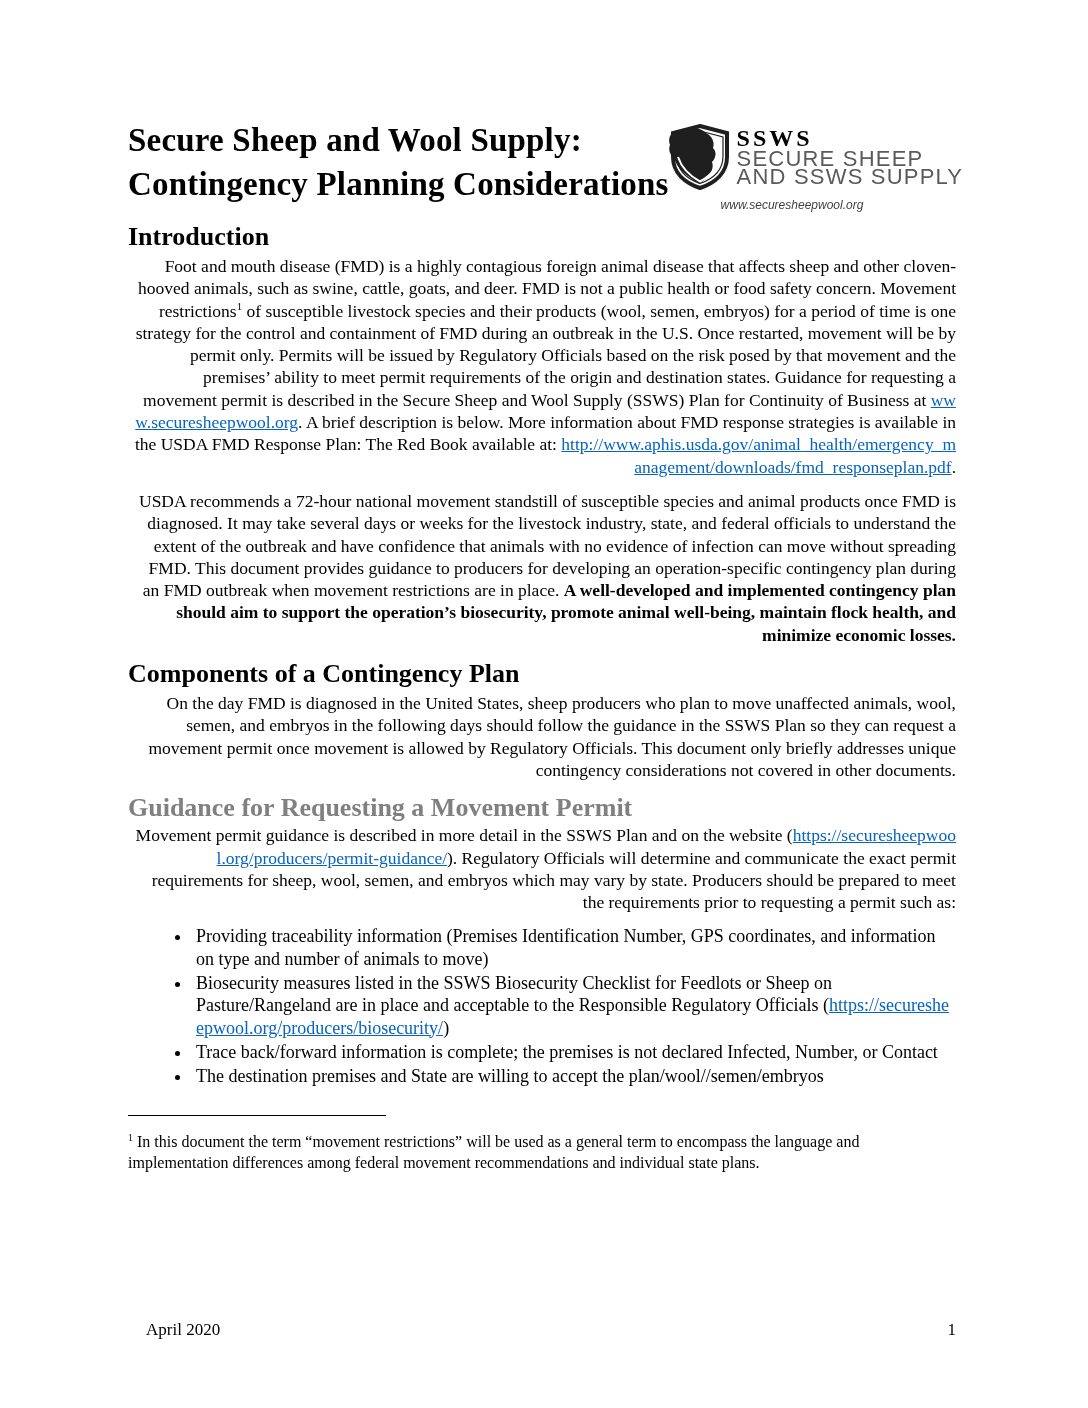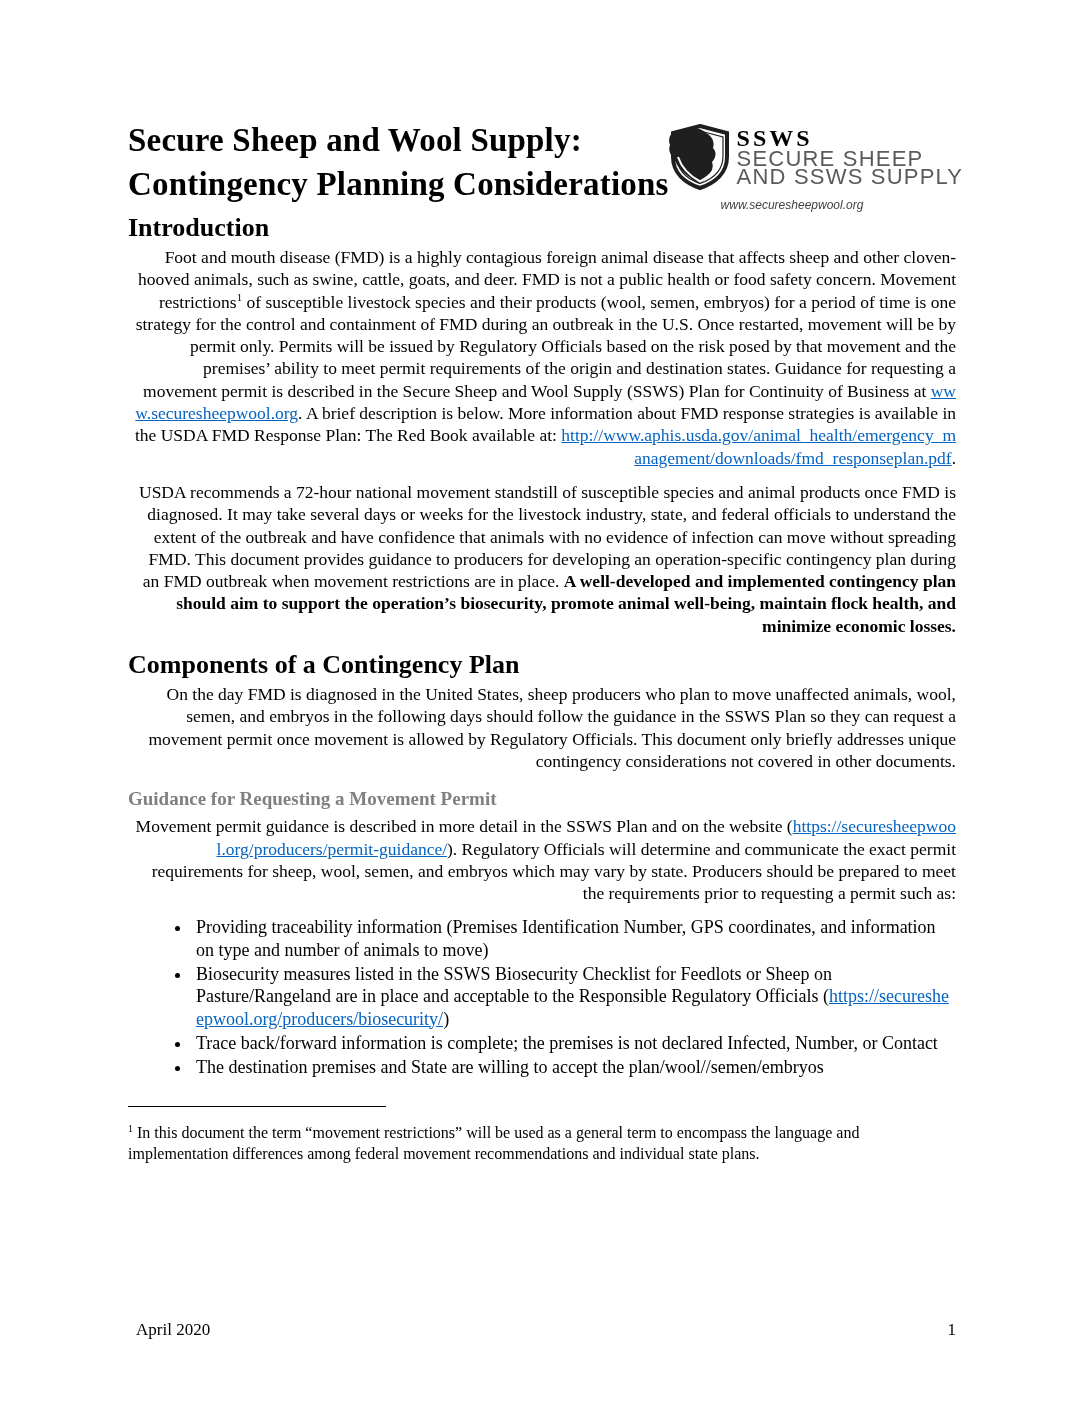--- a/index.html
+++ b/index.html
@@ -12,35 +12,35 @@
   h1 .tline { display:block; white-space:nowrap; }
 
   .logo { margin-top:6px; flex:none; }
   .logo-row { display:flex; align-items:flex-start; }
   .shield { width:62px; height:66px; display:inline-block; flex:none; }
   .logo-text { margin-left:6px; padding-top:2px; }
   .logo-acronym { font-family:"Liberation Serif", serif; font-weight:bold; font-size:24px; line-height:24px; letter-spacing:3px; color:#000000; }
   .logo-name { font-family:"Liberation Sans", sans-serif; font-size:22px; line-height:18px; letter-spacing:1.2px; color:#5a5a5a; }
   .logo-url { font-family:"Liberation Sans", sans-serif; font-style:italic; font-size:12px; color:#3f3f3f; margin-top:8px; margin-left:52px; }
 
-  h2 { font-size:26px; font-weight:bold; line-height:32px; margin-bottom:2px; }
-  h3.sub { font-size:19px; font-weight:bold; line-height:28px; margin-top:13px; margin-bottom:2px;
+  h2 { font-size:26px; font-weight:bold; line-height:32px; margin-top:9px; margin-bottom:2px; }
+  h3.sub { font-size:26px; font-weight:bold; line-height:28px; margin-top:13px; margin-bottom:2px;
            color:var(--subheading-color,#808080); }
 
   p.body { font-size:17.5px; line-height:22.3px; margin-bottom:12px; text-align:right; }
   a { color:var(--link-color,#0563C1); text-decoration:underline; word-break:break-all; }
   sup { font-size:0.62em; vertical-align:super; line-height:0; }
 
   ul.bullets { margin-top:10px; padding-left:64px; list-style:disc; }
   ul.bullets li { font-size:18px; line-height:22.3px; margin-bottom:2px; padding-left:4px; }
 
   .footnote-sep { width:258px; border-top:1.5px solid #000; margin-top:27px; }
   p.footnote { font-size:16px; line-height:21px; margin-top:15px; width:100%; }
 
-  .doc-footer { position:absolute; left:136px; right:132px; top:1320px;
+  .doc-footer { position:absolute; left:146px; right:132px; top:1320px;
                 display:flex; justify-content:space-between; font-size:17px; }
 </style>
 </head>
 <body>
 
 <div class="page">
 
   <header class="doc-header">
     <h1>
       <span class="tline">Secure Sheep and Wool Supply:</span>

